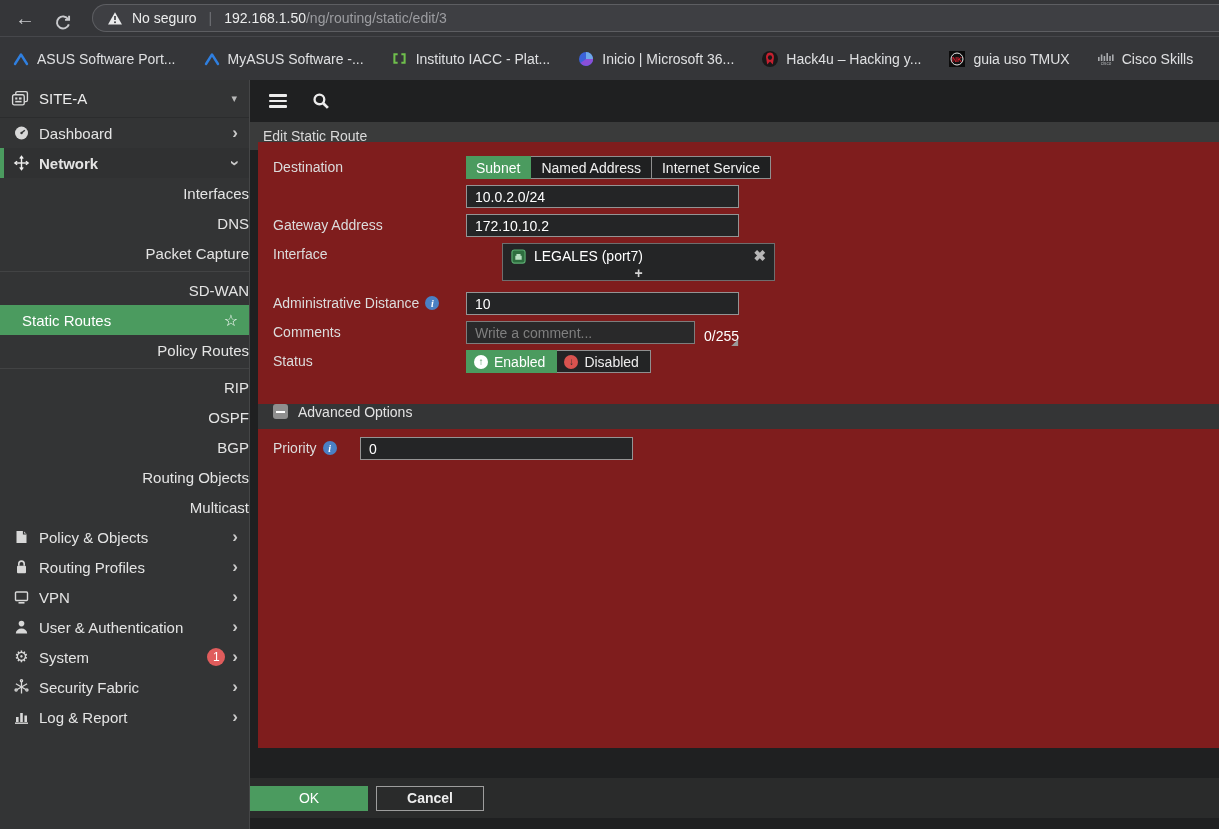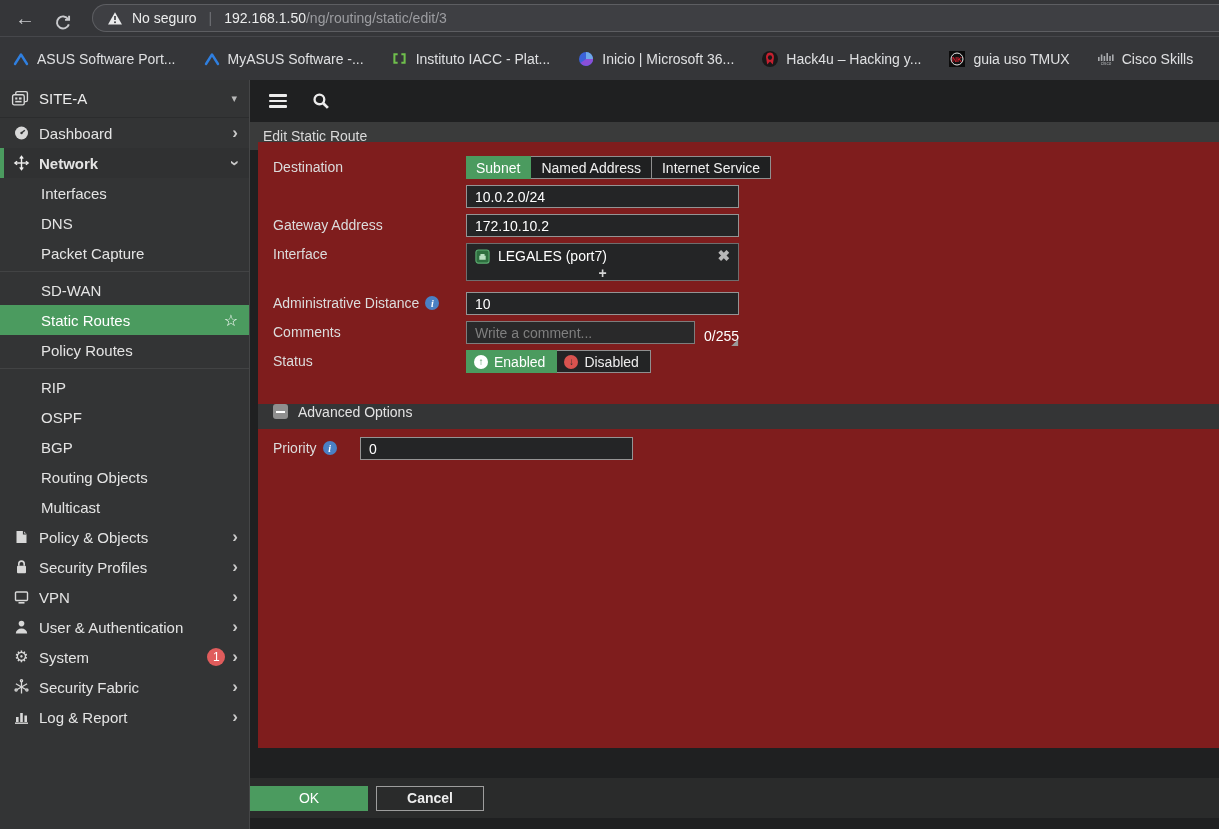--- a/index.html
+++ b/index.html
@@ -32,21 +32,21 @@
   
   .sidebar { width:250px; flex-shrink:0; background:#333435; border-right:1px solid #454647; }
   .site-head { height:38px; display:flex; align-items:center; padding:0 12px 0 11px;
                color:#ececec; font-size:15px; border-bottom:1px solid #2b2c2d; }
   .site-head .ic { margin-right:10px; display:flex; }
   .site-head .caret { margin-left:auto; color:#b9b9b9; font-size:11px; }
   .side-item { height:30px; display:flex; align-items:center; padding-left:11px;
                color:#e4e4e4; font-size:15px; cursor:default; }
   .side-item .ic { width:21px; margin-right:7px; display:flex; justify-content:center;
                    color:#d8d8d8; font-size:16px; line-height:16px; }
-  .side-item.sub { padding-left:41px; }
+  .side-item.sub { padding-left:22px;justify-content:flex-end; }
   .side-item .right { margin-left:auto; margin-right:11px; display:flex; align-items:center; gap:7px; }
   .chev { color:#c9c9c9; font-size:17px; font-weight:bold; display:inline-block; line-height:14px; }
   .chev.down { transform:rotate(90deg); }
   .side-item.section-open { font-weight:bold; border-left:4px solid #4b9b5f; padding-left:7px;
                             background:#303132; }
   .side-item.selected { background:#4b9b5f; color:#fff; }
   .side-item.selected .star { color:#fff; font-size:16px; }
   .side-div { height:1px; background:#424344; margin:3px 0; }
   .badge { width:18px; height:18px; border-radius:50%; background:#e05c5c; color:#fff;
            font-size:12px; display:flex; align-items:center; justify-content:center; }
@@ -64,21 +64,21 @@
   .row > label { width:193px; flex-shrink:0; color:#dcdcdc; font-size:14px; padding-top:3px;
                  display:flex; align-items:center; gap:6px; }
   .inp { width:273px; height:23px; background:#242526; border:1px solid #949494; color:#fff;
          font-size:14px; padding:0 8px; font-family:inherit; outline:none; }
 
   .tabgroup { display:flex; }
   .tab { height:23px; display:flex; align-items:center; padding:0 10px; font-size:14px;
          color:#f0f0f0; background:#1f2021; border:1px solid #8f8f8f; border-left:none; }
   .tab.active { background:#4b9b5f; border-color:#4b9b5f; color:#fff; }
 
-  .ifbox { width:273px; height:38px; background:#242526; border:1px solid #6e6e6e; }
+  .ifbox { width:273px; height:38px; background:#242526; border:1px solid #6e6e6e;margin-left:36px; }
   .if-row { display:flex; align-items:center; padding:3px 8px 0 8px; color:#fff; font-size:14px; }
   .if-row .x { margin-left:auto; color:#b7b7b7; font-weight:bold; font-size:15px; }
   .if-add { text-align:center; color:#d4d4d4; font-weight:bold; font-size:14px; line-height:16px; }
 
   .info { width:14px; height:14px; border-radius:50%; background:#4a80c4; color:#fff;
           font-size:10px; font-family:"Liberation Serif", serif; font-style:italic; font-weight:bold;
           display:inline-flex; align-items:center; justify-content:center; }
 
   .cm-wrap { position:relative; display:flex; align-items:flex-end; }
   .cm { width:229px; height:23px; background:#29292a; border:1px solid #7d7d7d; color:#fff;
@@ -304,21 +304,21 @@
           <span class="chev">›</span>
         </span>
     </div>
     <div class="side-item">
       <span class="ic">
         <svg width="17" height="16" viewBox="0 0 16 16">
             <rect x="3.5" y="6.8" width="9" height="7.5" rx="1" fill="#d8d8d8"></rect>
             <path d="M5.3 6.8 V4.8 a2.7 2.7 0 0 1 5.4 0 V6.8" stroke="#d8d8d8" stroke-width="1.6" fill="none"></path>
           </svg>
       </span>
-      <span>Security Profiles</span>
+      <span>Routing Profiles</span>
       <span class="right">
           <span class="chev">›</span>
         </span>
     </div>
     <div class="side-item">
       <span class="ic">
         <svg width="17" height="16" viewBox="0 0 16 16">
             <rect x="2" y="3" width="12" height="8.5" rx="1" stroke="#d8d8d8" stroke-width="1.4" fill="none"></rect>
             <line x1="5" y1="13.8" x2="11" y2="13.8" stroke="#d8d8d8" stroke-width="1.6"></line>
           </svg>

